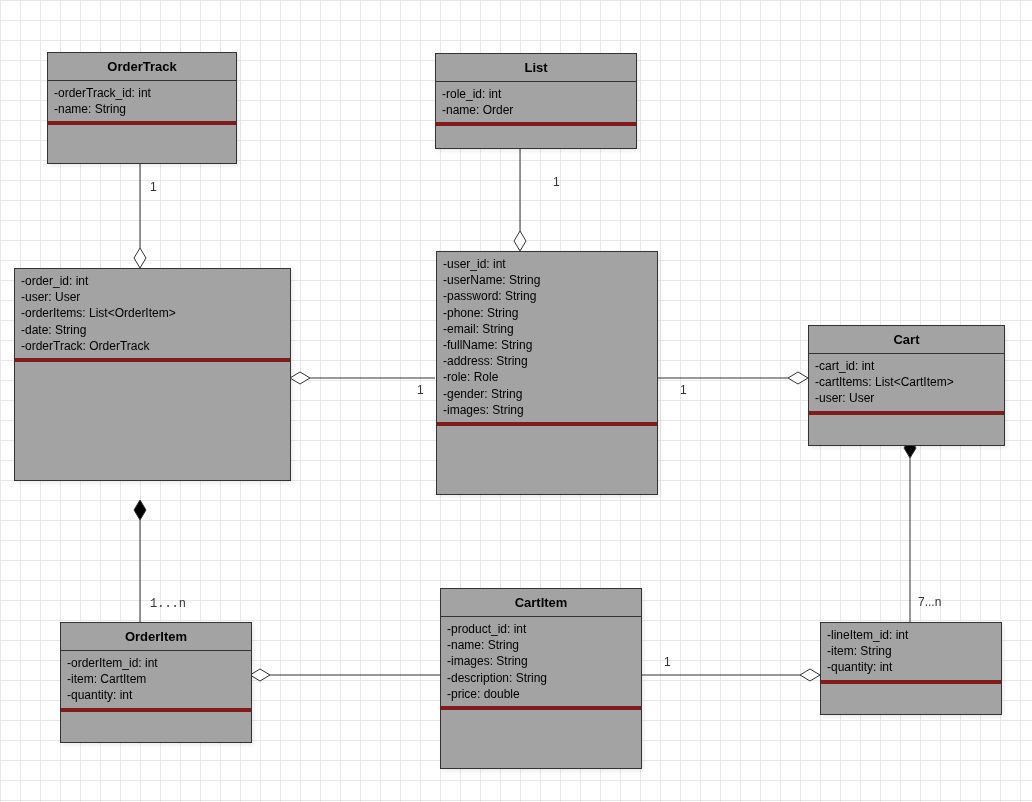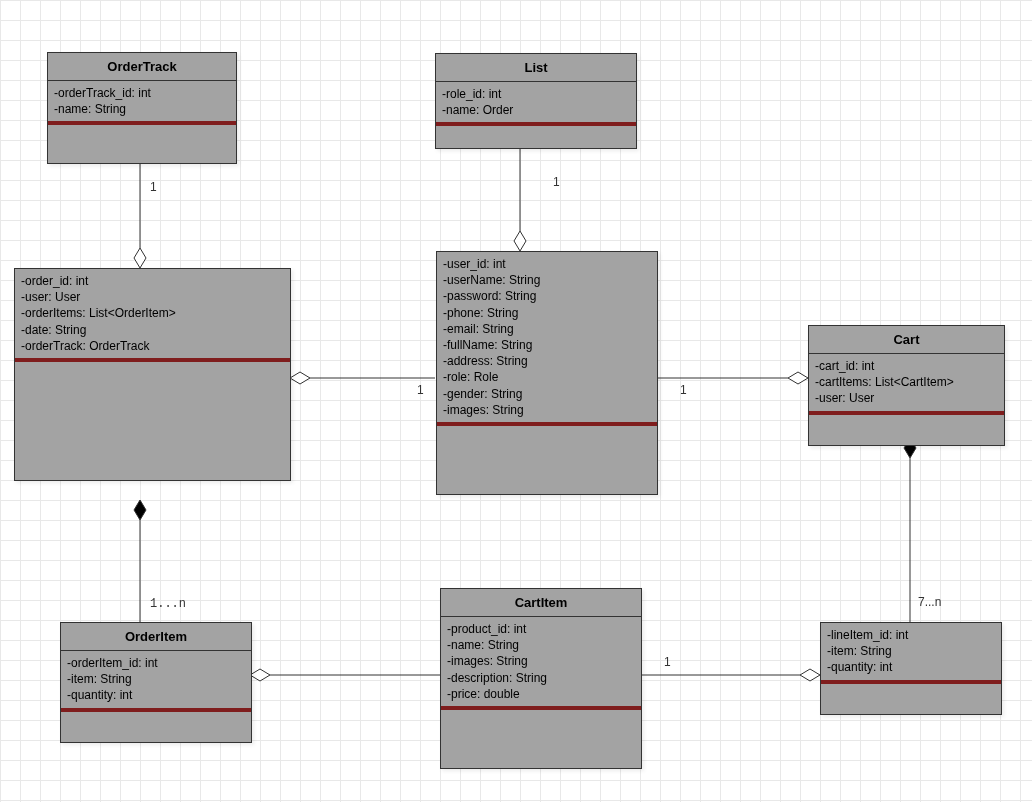--- a/index.html
+++ b/index.html
@@ -139,21 +139,21 @@
     <div class="class-title">Cart</div>
     <div class="class-attrs">-cart_id: int
 -cartItems: List&lt;CartItem&gt;
 -user: User</div>
     <div class="class-ops" style="min-height:22px;"></div>
   </div>
 
   <div class="class-box" style="left:60px; top:622px; width:190px;">
     <div class="class-title">OrderItem</div>
     <div class="class-attrs">-orderItem_id: int
--item: String
+-item: CartItem
 -quantity: int</div>
     <div class="class-ops" style="min-height:22px;"></div>
   </div>
 
   <div class="class-box" style="left:440px; top:588px; width:200px;">
     <div class="class-title">CartItem</div>
     <div class="class-attrs">-product_id: int
 -name: String
 -images: String
 -description: String

